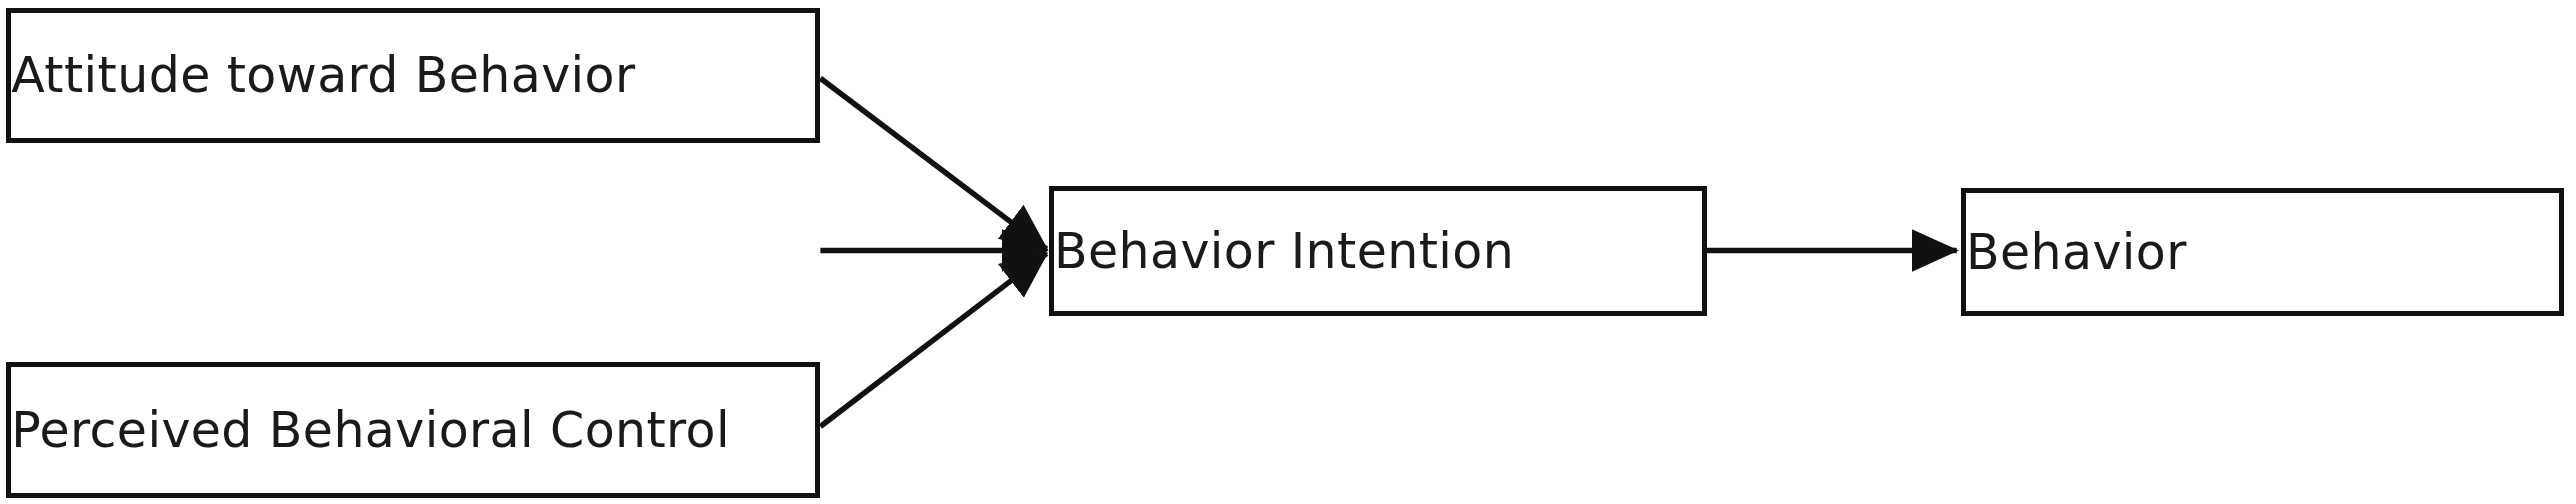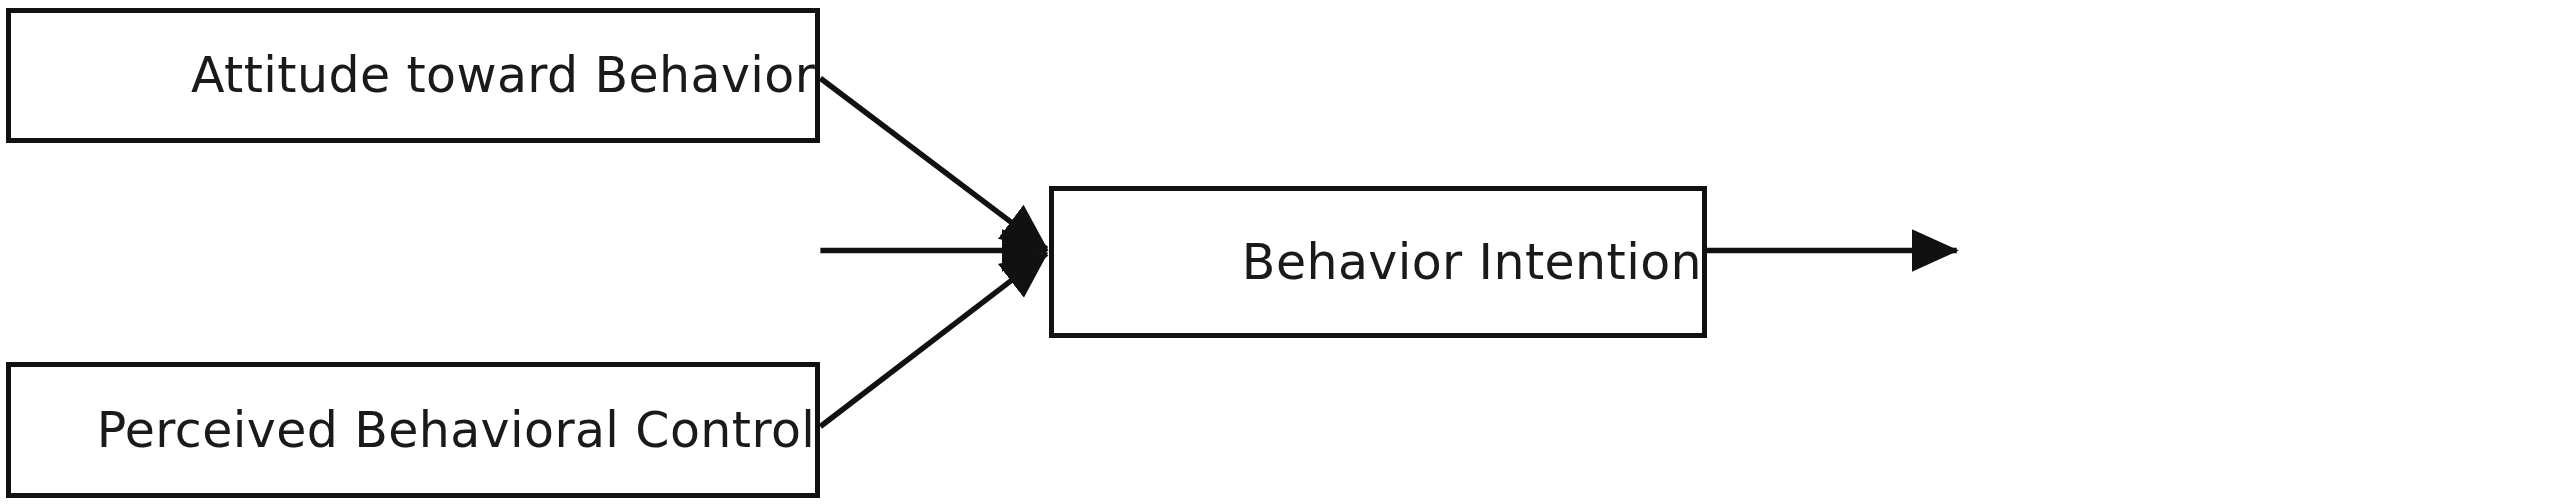--- a/index.html
+++ b/index.html
@@ -16,21 +16,21 @@
     overflow: hidden;
     font-family: "DejaVu Sans", "Liberation Sans", sans-serif;
   }
   .node {
     position: absolute;
     box-sizing: border-box;
     background: #ffffff;
     border: 5.5px solid #111111;
     display: flex;
     align-items: center;
-    justify-content: flex-end;
+    justify-content: flex-start;
   }
   .node-label {
     font-size: 49px;
     line-height: 1.0;
     color: #1a1a1a;
     white-space: nowrap;
     letter-spacing: 0.4px;
     font-weight: 400;
   }
   #edges {
@@ -38,21 +38,21 @@
     left: 0;
     top: 0;
     width: 2576px;
     height: 504px;
     pointer-events: none;
   }
   
   #node-attitude           { left: 6.3px;    top: 7.8px;  width: 814px; height: 135px; }
   #node-subjective-norm    { left: 6.3px;    top: 185px; width: 814px; height: 133px; }
   #node-pbc                { left: 6.3px;    top: 362px; width: 814px; height: 136px; }
-  #node-behavior-intention { left: 1049px; top: 186px; width: 658px;  height: 152px; }
+  #node-behavior-intention { left: 1049px; top: 186px; width: 658px;  height: 130px; }
   #node-behavior           { left: 1961px; top: 188px; width: 603px;  height: 128px; }
 </style>
 </head>
 <body>
 
 <div id="canvas">
 
   <svg id="edges" viewBox="0 0 3291 644" xmlns="http://www.w3.org/2000/svg">
     <defs>
       <marker id="arrowhead-converge" markerWidth="9" markerHeight="9" refX="8.2" refY="4.5" orient="auto" markerUnits="strokeWidth">
@@ -78,15 +78,18 @@
 
 
   <div class="node" id="node-pbc">
     <span class="node-label">Perceived Behavioral Control</span>
   </div>
 
   <div class="node" id="node-behavior-intention">
     <span class="node-label">Behavior Intention</span>
   </div>
 
+  <div class="node" id="node-behavior">
+    <span class="node-label">Behavior</span>
+  </div>
 
 </div>
 
 
 </body></html>

